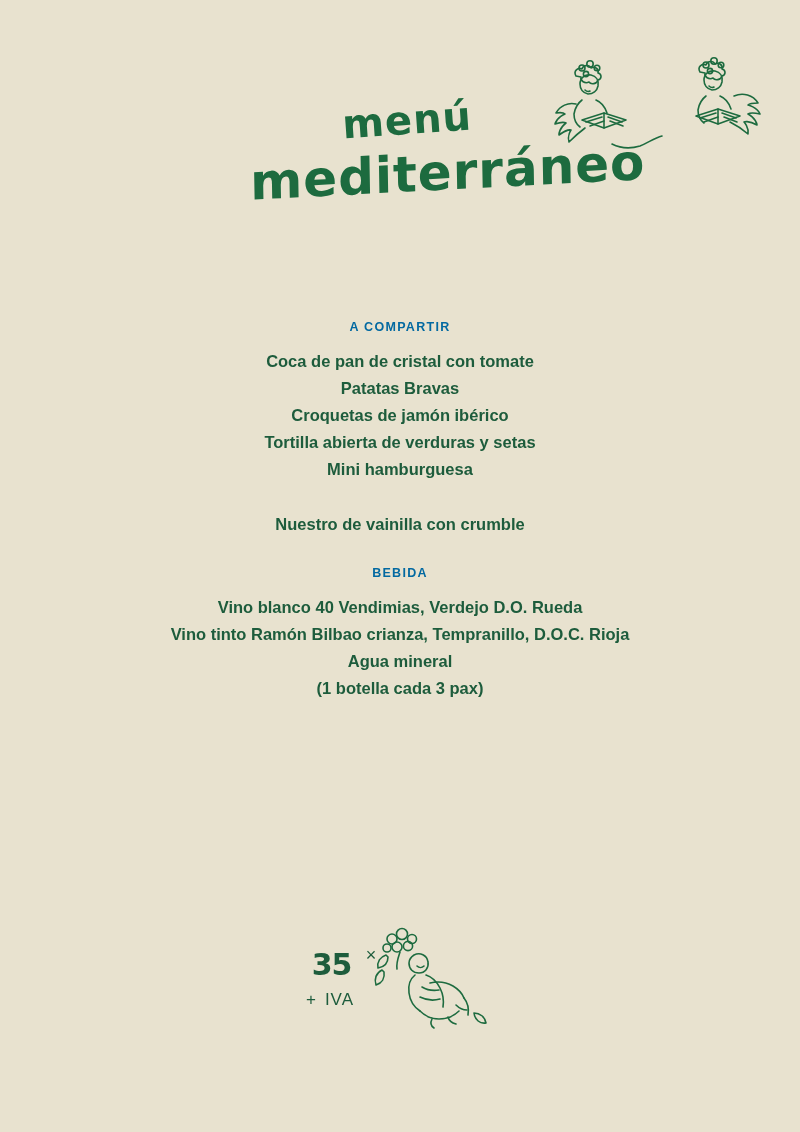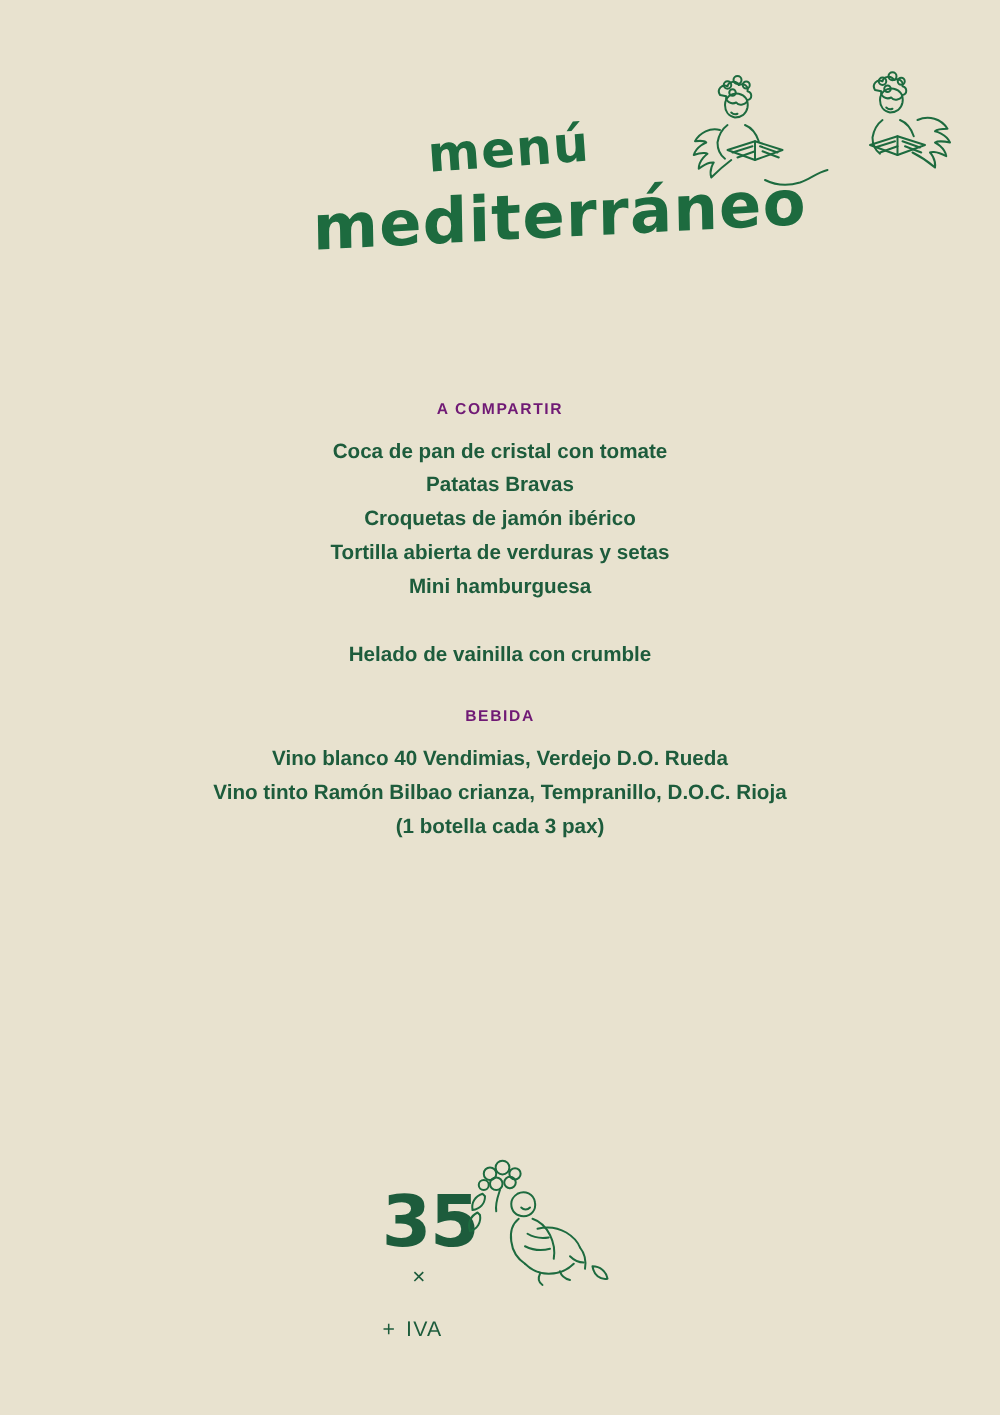--- a/index.html
+++ b/index.html
@@ -72,41 +72,41 @@
     width: 800px;
     text-align: center;
   }
   .section {
     margin-bottom: 28px;
   }
   .section-heading {
     font-size: 12.5px;
     font-weight: bold;
     letter-spacing: 1.3px;
-    color: #701a75;
+    color: #0369a1;
     margin-bottom: 14px;
   }
   .item {
     font-size: 16.5px;
     line-height: 27px;
     color: #1d5c3c;
     font-weight: bold;
   }
 
   
   .price-block {
     position: absolute;
     left: 270px;
     top: 945px;
     width: 120px;
     text-align: center;
   }
   .price-number {
     font-family: "DejaVu Sans", sans-serif;
-    font-size: 57px;
+    font-size: 30px;
     font-weight: bold;
     color: #1d5c3c;
     letter-spacing: -1px;
     display: inline-block;
     margin-left: 28px;
   }
   .price-times {
     font-size: 18px;
     color: #1d5c3c;
     display: inline-block;
@@ -182,27 +182,28 @@
       <div class="section-heading">A COMPARTIR</div>
       <div class="item">Coca de pan de cristal con tomate</div>
       <div class="item">Patatas Bravas</div>
       <div class="item">Croquetas de jamón ibérico</div>
       <div class="item">Tortilla abierta de verduras y setas</div>
       <div class="item">Mini hamburguesa</div>
     </div>
 
 
     <div class="section">
-      <div class="item">Helado de vainilla con crumble</div>
+      <div class="item">Nuestro de vainilla con crumble</div>
     </div>
 
     <div class="section">
       <div class="section-heading">BEBIDA</div>
       <div class="item">Vino blanco 40 Vendimias, Verdejo D.O. Rueda</div>
       <div class="item">Vino tinto Ramón Bilbao crianza, Tempranillo, D.O.C. Rioja</div>
+      <div class="item">Agua mineral</div>
       <div class="item">(1 botella cada 3 pax)</div>
     </div>
 
   </div>
 
   <div class="price-block">
     <span class="price-number">35</span>
     <span class="price-times">×</span>
     <div class="price-iva">
       <span class="plus">+</span><span>IVA</span>

